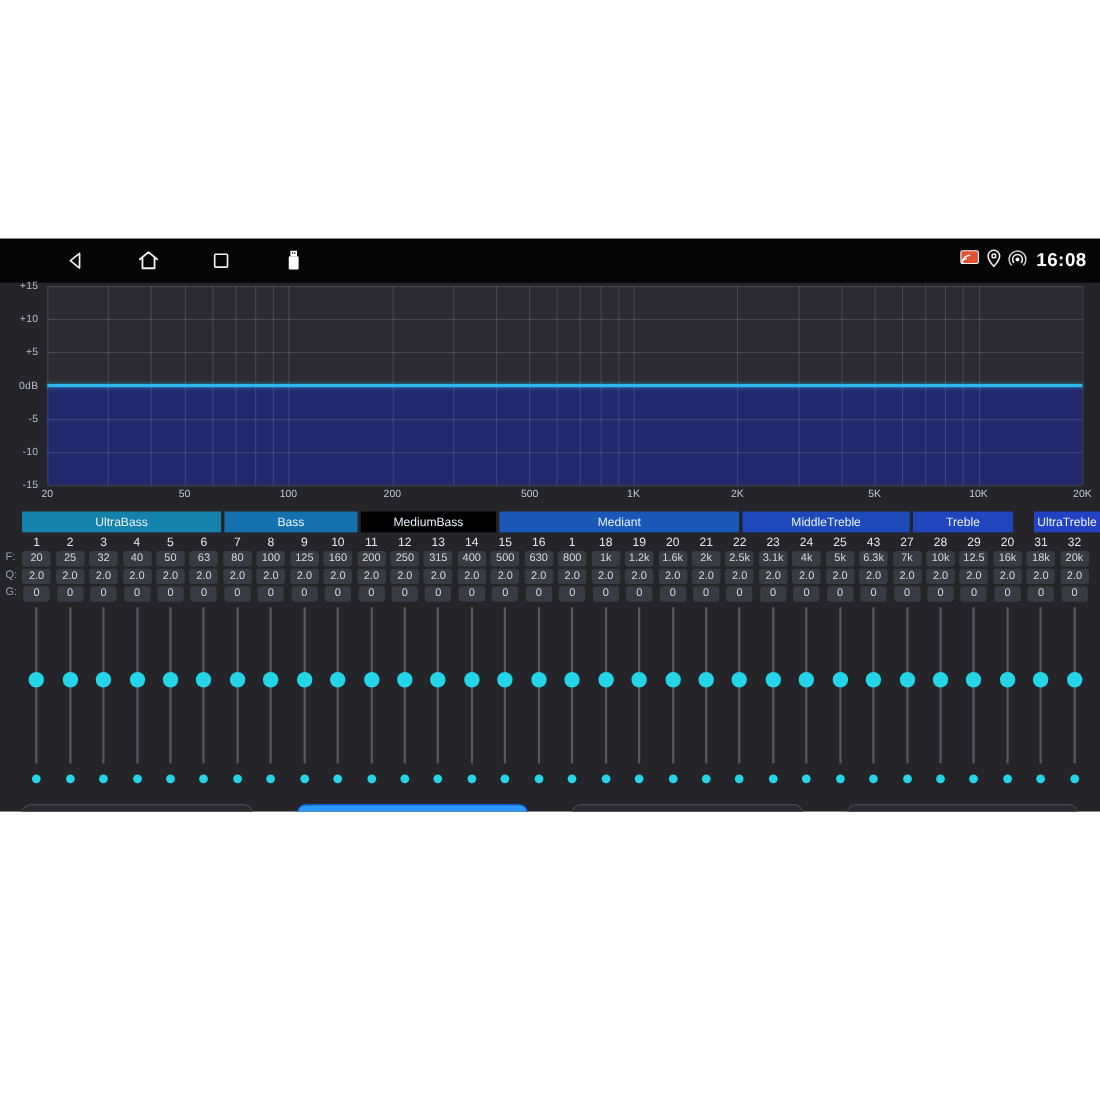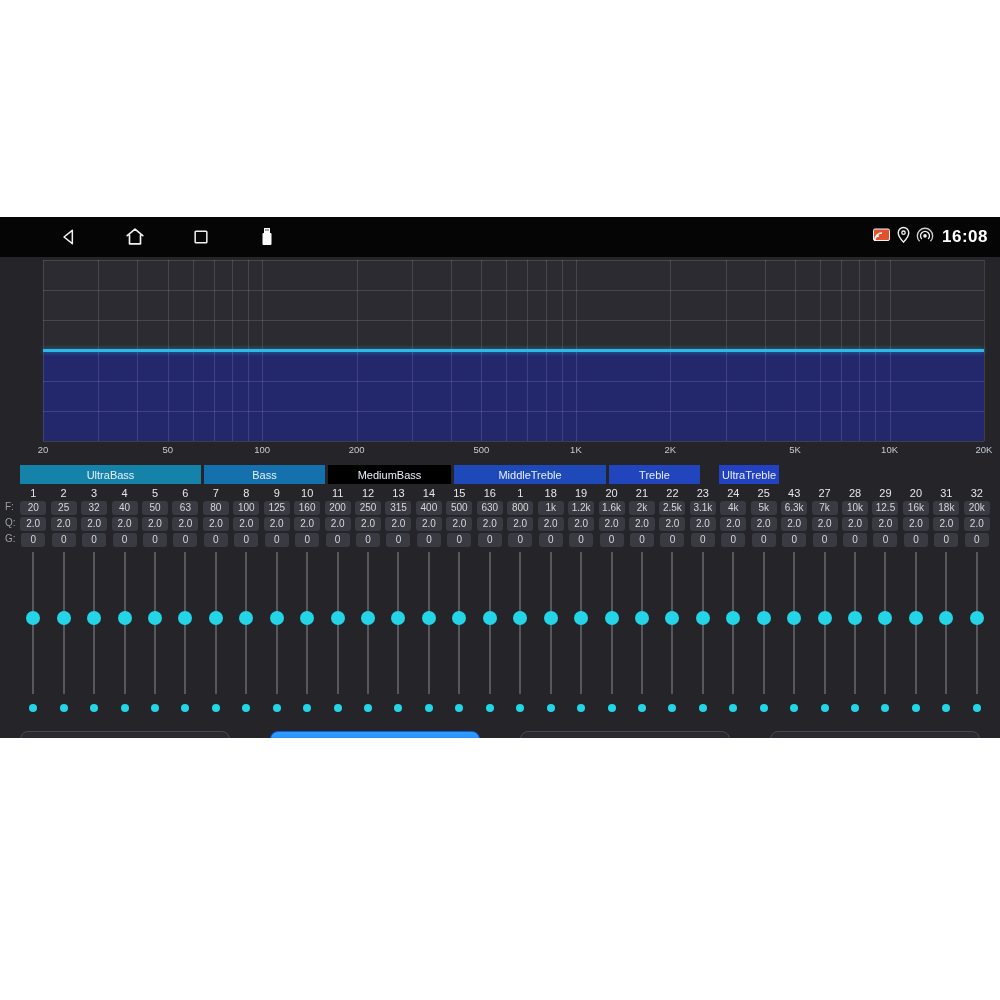--- a/index.html
+++ b/index.html
@@ -138,37 +138,47 @@
           <div class="hline" style="top: 0%;"></div>
           <div class="hline" style="top: 16.6667%;"></div>
           <div class="hline" style="top: 33.3333%;"></div>
           <div class="hline" style="top: 50%;"></div>
           <div class="hline" style="top: 66.6667%;"></div>
           <div class="hline" style="top: 83.3333%;"></div>
           <div class="hline" style="top: 100%;"></div>
         </div>
       <div class="zero-line"></div>
     </div>
+    <div class="ylabels" id="ylabels">
+        <div class="ylab" style="top: 0%;">+15</div>
+        <div class="ylab" style="top: 16.6667%;">+10</div>
+        <div class="ylab" style="top: 33.3333%;">+5</div>
+        <div class="ylab" style="top: 50%;">0dB</div>
+        <div class="ylab" style="top: 66.6667%;">-5</div>
+        <div class="ylab" style="top: 83.3333%;">-10</div>
+        <div class="ylab" style="top: 100%;">-15</div>
+      </div>
     <div class="xticks" id="xticks">
         <div class="xtick" style="left: 0%;">20</div>
         <div class="xtick" style="left: 13.2647%;">50</div>
         <div class="xtick" style="left: 23.299%;">100</div>
         <div class="xtick" style="left: 33.3333%;">200</div>
         <div class="xtick" style="left: 46.598%;">500</div>
         <div class="xtick" style="left: 56.6323%;">1K</div>
         <div class="xtick" style="left: 66.6667%;">2K</div>
         <div class="xtick" style="left: 79.9313%;">5K</div>
         <div class="xtick" style="left: 89.9657%;">10K</div>
         <div class="xtick" style="left: 100%;">20K</div>
       </div>
 
     <div class="groups" id="groups">
         <div class="group" style="flex: 0 0 181px; background: rgb(21, 131, 169);">UltraBass</div>
         <div class="group" style="flex: 0 0 121px; background: rgb(20, 113, 174);">Bass</div>
         <div class="group" style="flex: 0 0 123px; background: #000000;">MediumBass</div>
+        <div class="group" style="flex: 0 0 218px; background: rgb(26, 87, 182);">Mediant</div>
         <div class="group" style="flex: 0 0 152px; background: rgb(29, 74, 184);">MiddleTreble</div>
         <div class="group" style="flex: 0 0 91px; background: rgb(32, 69, 188);">Treble</div>
         <div class="group" style="flex: 0 0 60px; background: rgb(35, 66, 193); margin-left: 16px;">UltraTreble</div>
       </div>
 
     <div class="fqg" style="top:284px;">F:</div>
     <div class="fqg" style="top:300px;">Q:</div>
     <div class="fqg" style="top:316px;">G:</div>
 
     <div class="bands" id="bands">

